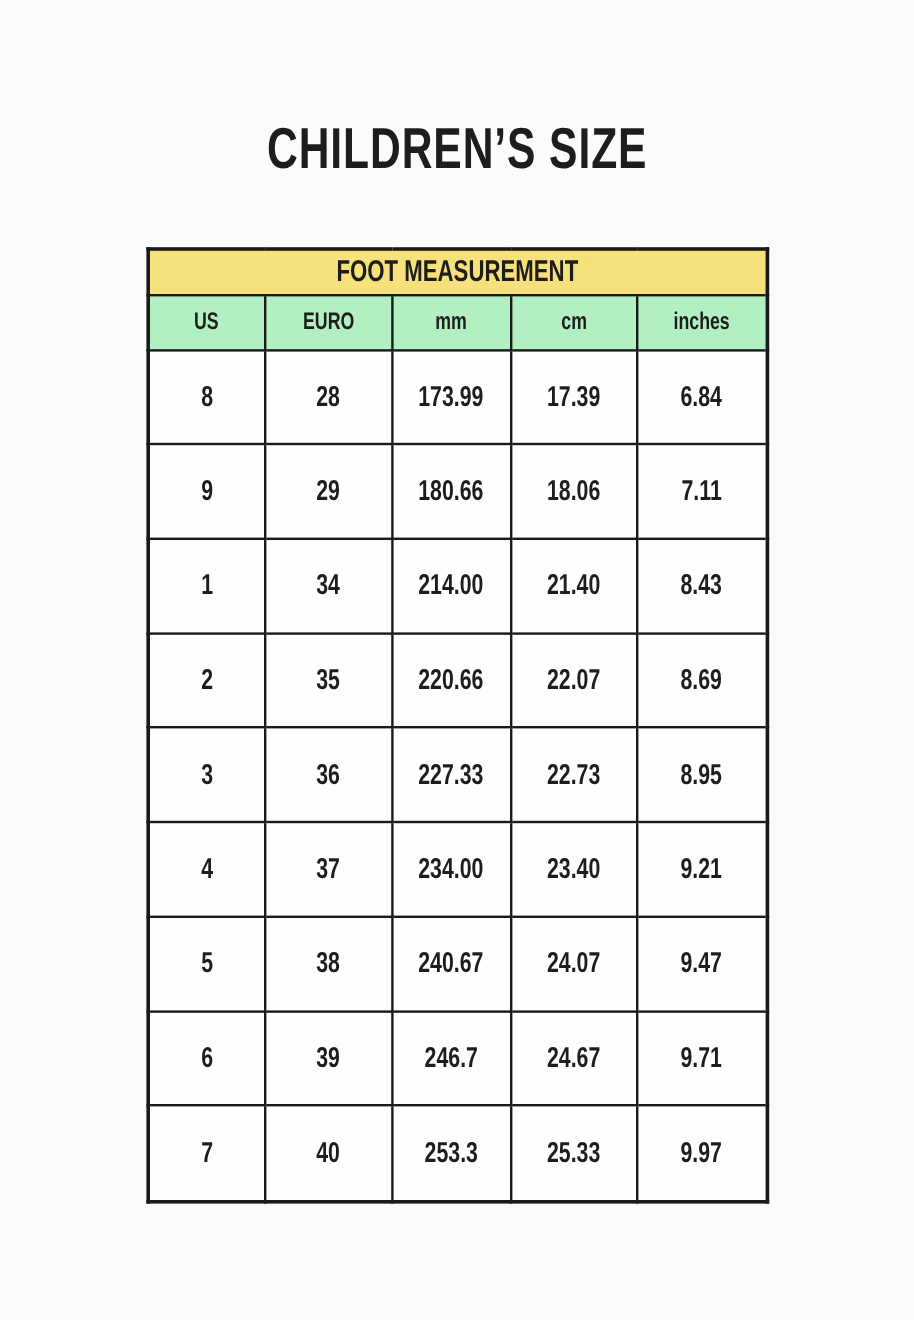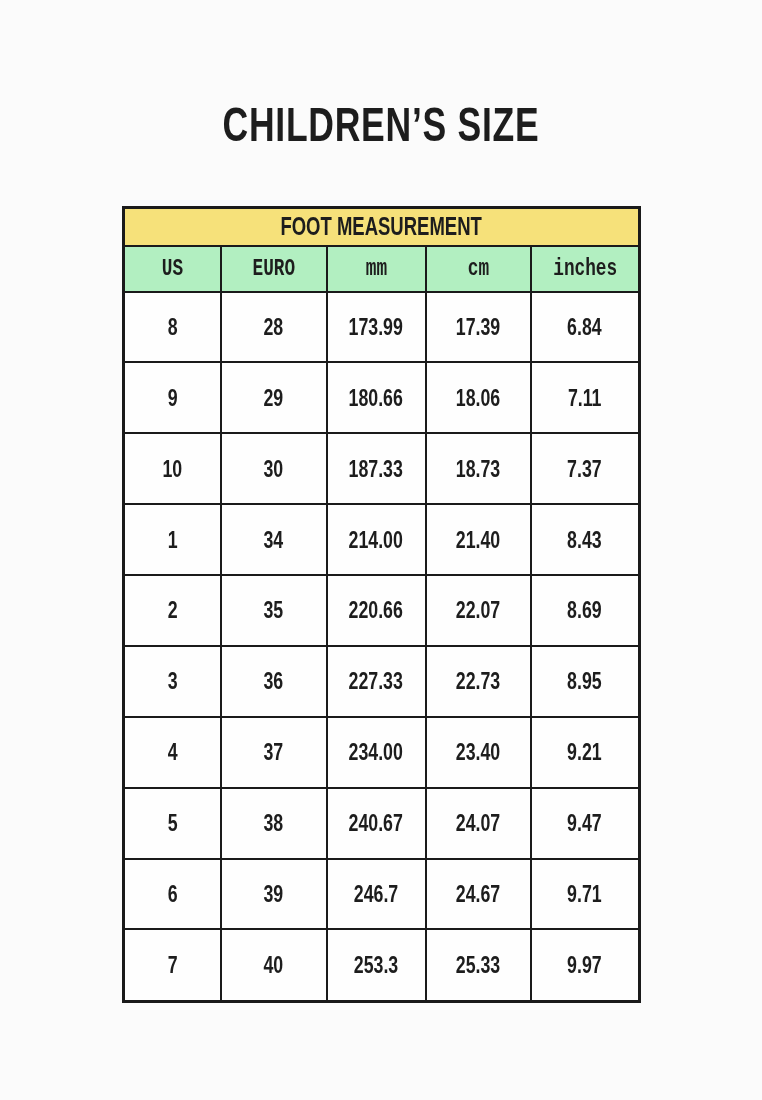--- a/index.html
+++ b/index.html
@@ -48,22 +48,21 @@
   }
   tr.banner-row th {
     height: 38px;
     background: var(--header-bg, #F6E17A);
     font-size: 25px;
     text-align: center;
   }
   tr.cols-row th {
     height: 46px;
     background: var(--colhdr-bg, #B2EFC1);
-    font-size: 24px;
-    font-family: Liberation Mono, monospace;
+    font-size: 20px;
   }
   table.size-table td {
     font-size: 24px;
   }
   .cw {
     display: inline-block;
     transform: scaleX(0.74);
     white-space: nowrap;
   }
 </style>
@@ -101,27 +100,20 @@
           <td><span class="cw">173.99</span></td>
           <td><span class="cw">17.39</span></td>
           <td><span class="cw">6.84</span></td>
         </tr>
         <tr>
           <td><span class="cw">9</span></td>
           <td><span class="cw">29</span></td>
           <td><span class="cw">180.66</span></td>
           <td><span class="cw">18.06</span></td>
           <td><span class="cw">7.11</span></td>
-        </tr>
-        <tr>
-          <td><span class="cw">10</span></td>
-          <td><span class="cw">30</span></td>
-          <td><span class="cw">187.33</span></td>
-          <td><span class="cw">18.73</span></td>
-          <td><span class="cw">7.37</span></td>
         </tr>
         <tr>
           <td><span class="cw">1</span></td>
           <td><span class="cw">34</span></td>
           <td><span class="cw">214.00</span></td>
           <td><span class="cw">21.40</span></td>
           <td><span class="cw">8.43</span></td>
         </tr>
         <tr>
           <td><span class="cw">2</span></td>

